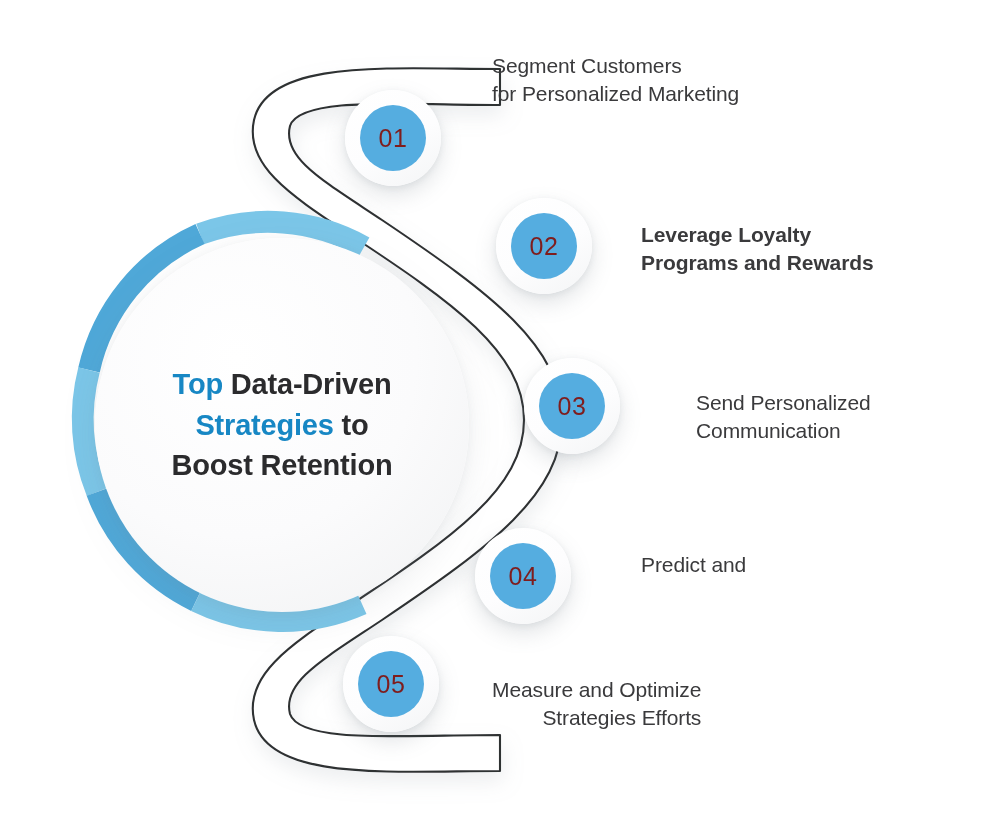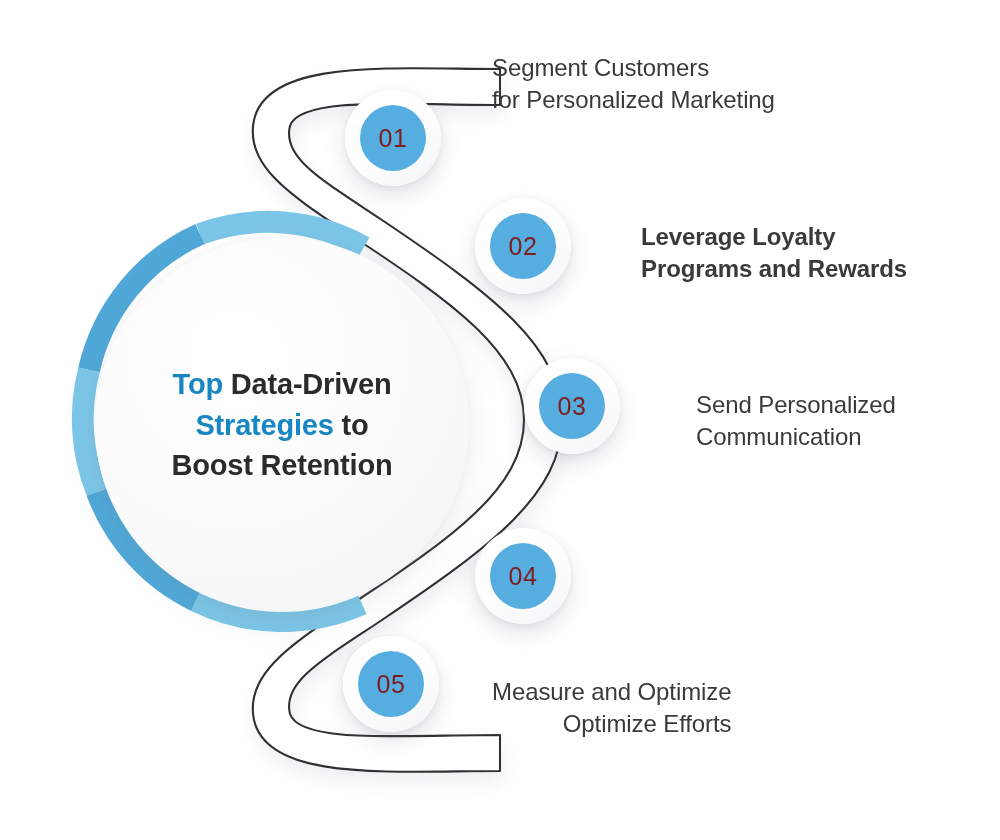--- a/index.html
+++ b/index.html
@@ -84,29 +84,29 @@
     justify-content: center;
     color: #7f1d1d;
     font-size: 25px;
     font-weight: 400;
     letter-spacing: 0.5px;
     line-height: 1;
   }
 
   
   .badge-01 { left: 345px; top: 90px;  }
-  .badge-02 { left: 475px; top: 198px; }
+  .badge-02 { left: 496px; top: 198px; }
   .badge-03 { left: 524px; top: 358px; }
   .badge-04 { left: 475px; top: 528px; }
   .badge-05 { left: 343px; top: 636px; }
 
   
   .step-label {
     position: absolute;
-    font-size: 24px;
+    font-size: 21px;
     font-weight: 400;
     line-height: 1.32;
     color: #3a3a3c;
     letter-spacing: -0.1px;
     white-space: nowrap;
   }
   .step-label .line { display: block; }
 
   .label-01 { left: 492px; top: 52px;  text-align: left;   }
   .label-02 { left: 641px; top: 221px; text-align: left; font-weight: bold;   }
@@ -192,19 +192,20 @@
   </div>
   <div class="step-label label-02">
     <span class="line">Leverage Loyalty</span>
     <span class="line">Programs and Rewards</span>
   </div>
   <div class="step-label label-03">
     <span class="line">Send Personalized</span>
     <span class="line">Communication</span>
   </div>
   <div class="step-label label-04">
+    <span class="line">Predict and</span>
   </div>
   <div class="step-label label-05">
     <span class="line">Measure and Optimize</span>
-    <span class="line">Optimize Efforts</span>
+    <span class="line">Strategies Efforts</span>
   </div>
 
 </div>
 
 </body></html>

